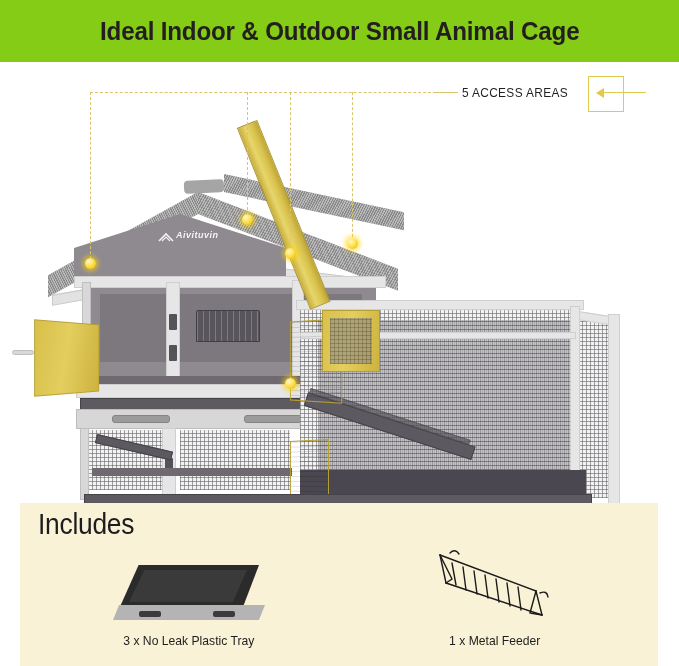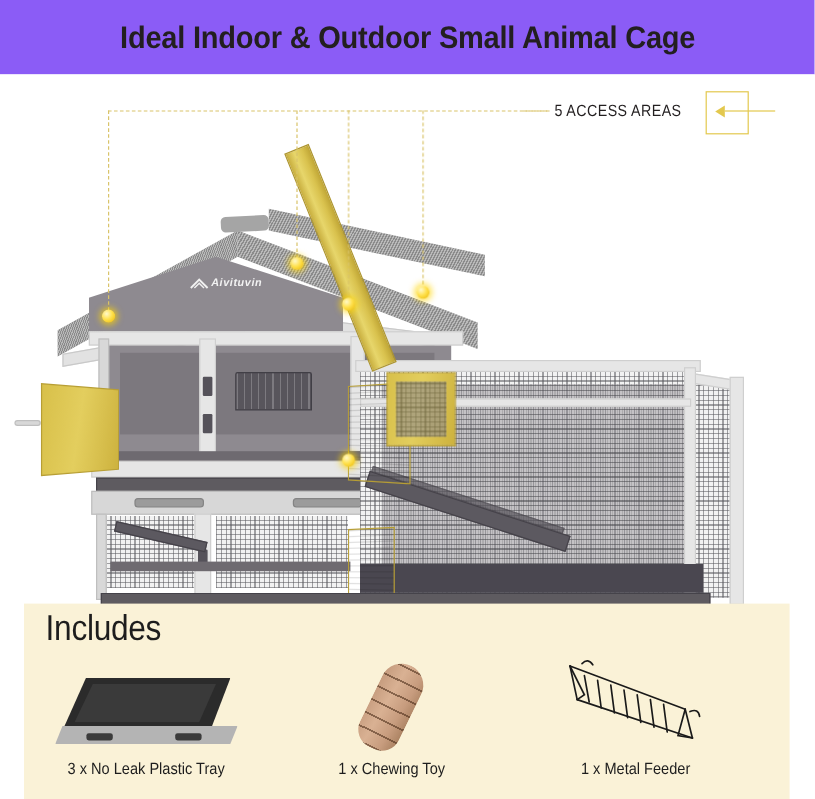--- a/index.html
+++ b/index.html
@@ -8,21 +8,21 @@
     background:#ffffff;
     font-family:"Liberation Sans", sans-serif;
     overflow:hidden;
     position:relative;
   }
   .page{position:relative;width:679px;height:666px;overflow:hidden;background:#fff;}
 
   
   .banner{
     position:absolute;left:0;top:0;width:679px;height:62px;
-    background:#8b5cf6;
+    background:#84cc16;
     display:flex;align-items:center;justify-content:center;
   }
   .banner-title{
     font-family:"Liberation Sans", sans-serif;
     font-weight:bold;
     font-size:26px;
     letter-spacing:-0.2px;
     color:#231F20;
     transform:scaleX(0.93);
     white-space:nowrap;
@@ -140,21 +140,21 @@
     position:absolute;left:20px;top:503px;width:638px;height:163px;
     background:#FAF2D7;
   }
   .includes-title{
     position:absolute;left:18px;top:4px;
     font-size:30px;color:#1D1D1D;font-weight:normal;
     transform:scaleX(0.88);transform-origin:left top;
     letter-spacing:-0.3px;
   }
   .items{
-    position:absolute;left:0;top:36px;width:612px;height:127px;
+    position:absolute;left:16px;top:36px;width:612px;height:127px;
     display:flex;
   }
   .item{flex:1;display:flex;flex-direction:column;align-items:center;justify-content:flex-end;height:127px;}
   .item-art{position:relative;width:100%;height:92px;}
   .item-label{
     font-size:13.5px;color:#1D1D1D;white-space:nowrap;
     transform:scaleX(0.9);margin-bottom:18px;
   }
 
   
@@ -327,26 +327,20 @@
             <div class="ic-tray-body"></div>
             <div class="ic-tray-inner"></div>
             <div class="ic-tray-base"></div>
             <div class="ic-tray-h" style="left:26px;"></div>
             <div class="ic-tray-h" style="left:100px;"></div>
           </div>
         </div>
         <div class="item-label">3 x No Leak Plastic Tray</div>
       </div>
 
-      <div class="item">
-        <div class="item-art">
-          <div class="ic-toy"></div>
-        </div>
-        <div class="item-label">1 x Chewing Toy</div>
-      </div>
 
       <div class="item">
         <div class="item-art">
           <div class="ic-feeder">
             <svg width="126" height="80" viewBox="0 0 126 80">
               <g fill="none" stroke="#1A1A1A" stroke-width="1.4" stroke-linecap="round">
                 <path d="M8 6 L104 42"></path>
                 <path d="M14 34 L110 66"></path>
                 <path d="M8 6 L14 34"></path>
                 <path d="M104 42 L110 66"></path>

